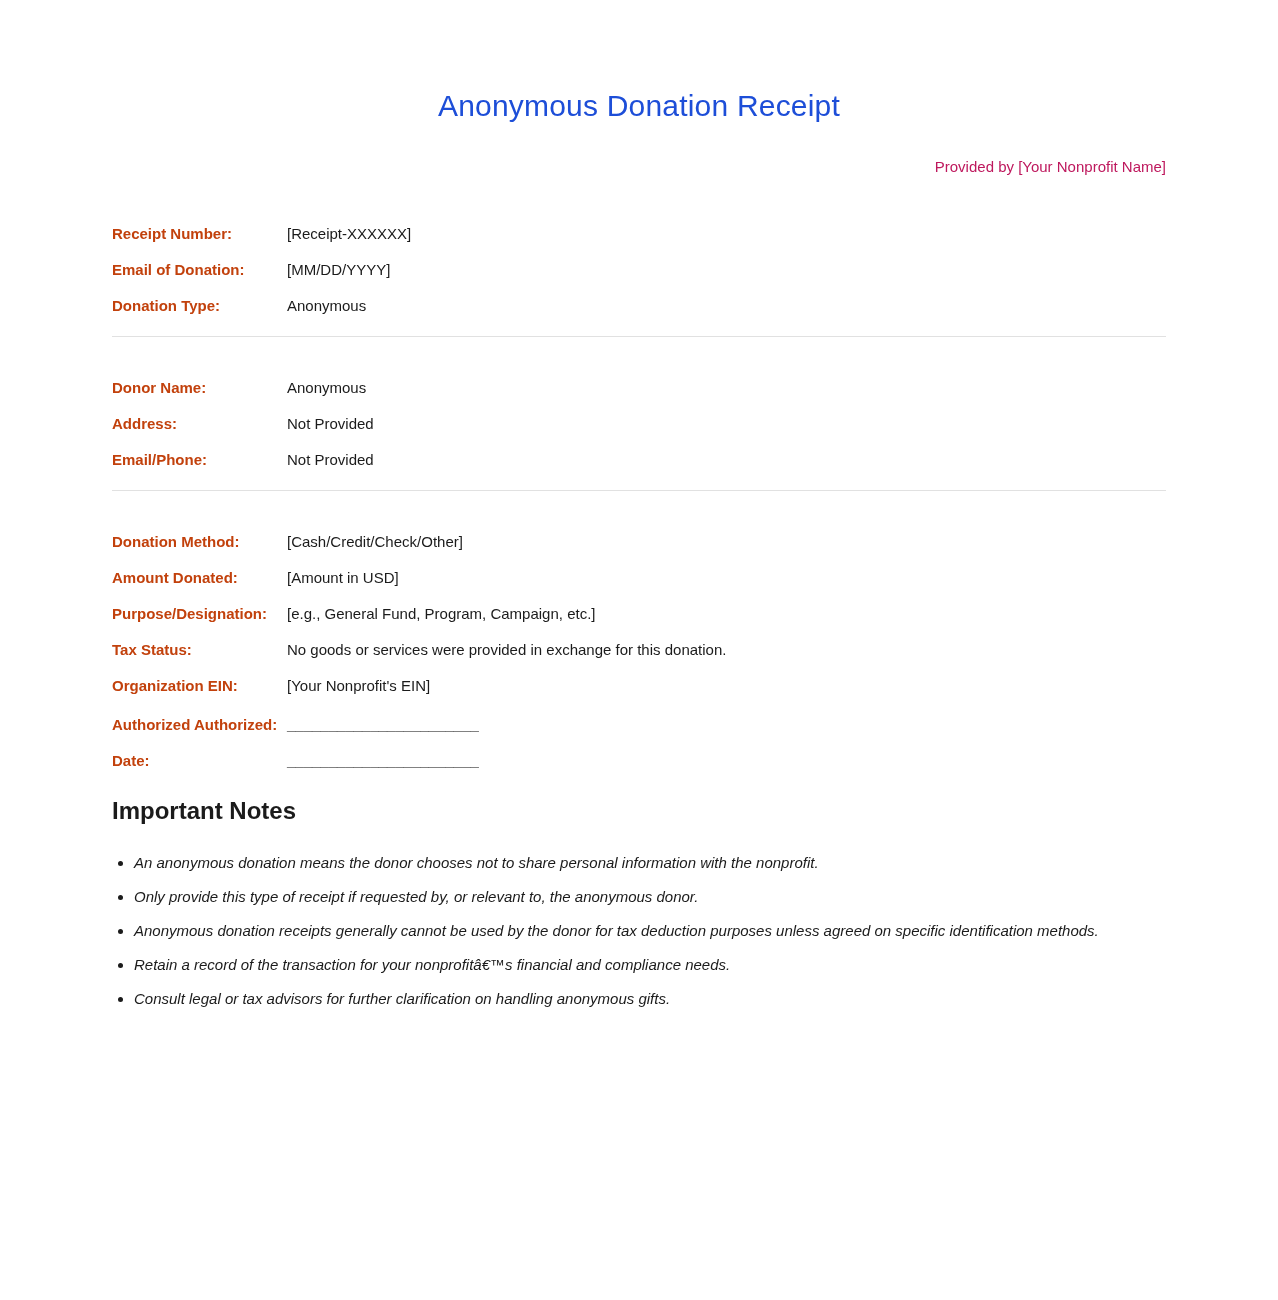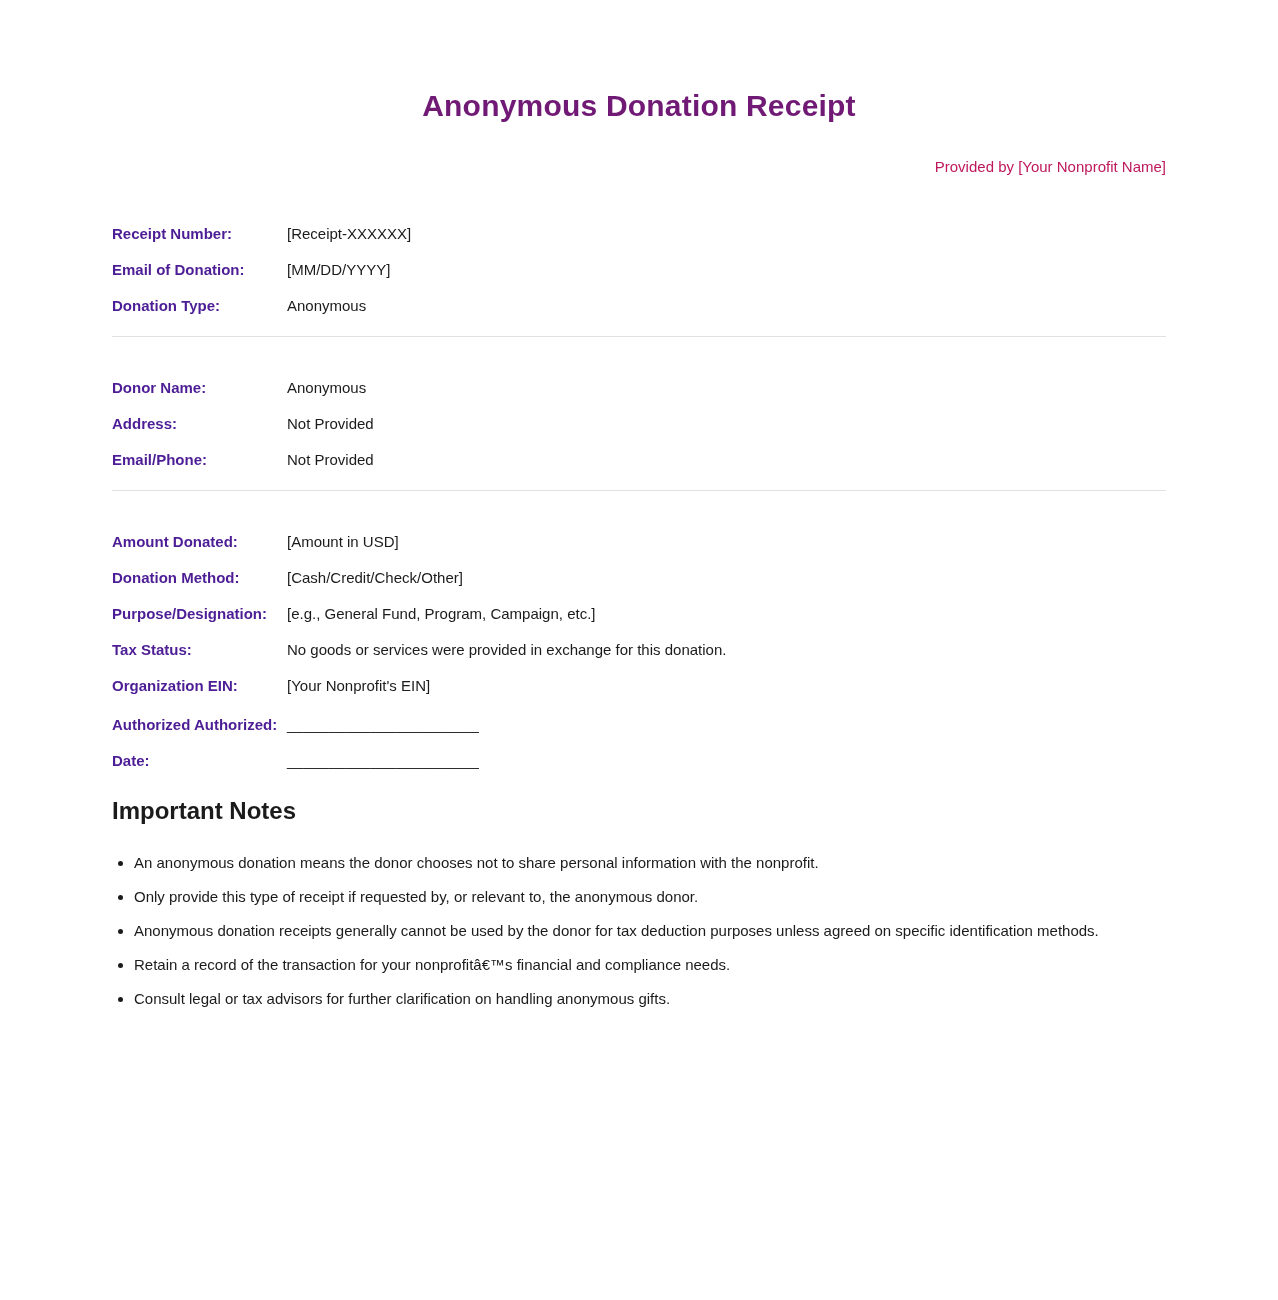--- a/index.html
+++ b/index.html
@@ -17,77 +17,79 @@
     height: 1300px;
     box-sizing: border-box;
     padding: 88px 112px 40px 112px;
     background: #ffffff;
     overflow: hidden;
   }
   h1.doc-title {
     text-align: center;
     font-size: 30px;
     line-height: 1.2;
-    font-weight: 700;
+    font-weight: 400;
     margin: 0 0 32px 0;
-    color: #701a75;
+    color: #1d4ed8;
     letter-spacing: 0.2px;
   }
   p.doc-subtitle {
     text-align: right;
     font-size: 15px;
     line-height: 21px;
     margin: 0 0 46px 0;
     color: #be185d;
   }
   .field-row {
     display: flex;
     align-items: flex-start;
     font-size: 15px;
     line-height: 21px;
     margin-bottom: 15px;
   }
   .field-label {
     flex: 0 0 175px;
     width: 175px;
     font-weight: 700;
-    color: #4c1d95;
+    color: #c2410c;
   }
   .field-value {
     color: #1b1b1b;
   }
   hr.section-divider {
     border: none;
     border-top: 1px solid #e1e1e1;
     margin: 20px 0 40px 0;
     height: 0;
   }
   .signature-block {
     margin-top: 18px;
   }
   .signature-line {
     letter-spacing: 0;
     white-space: pre;
+    font-weight: bold;
   }
   h2.notes-heading {
     font-size: 24px;
     line-height: 1.2;
     font-weight: 700;
     margin: 26px 0 7px 0;
     color: #1b1b1b;
   }
   ul.notes-list {
     margin: 26px 0 0 0;
     padding: 0 0 0 22px;
     font-size: 15px;
     line-height: 21px;
     color: #1b1b1b;
   }
   ul.notes-list li {
     margin-bottom: 13px;
+    font-style: italic;
   }
 </style>
 </head>
 <body>
 
 <div class="page">
 
   <h1 class="doc-title">Anonymous Donation Receipt</h1>
   <p class="doc-subtitle">Provided by [Your Nonprofit Name]</p>
 
@@ -120,26 +122,26 @@
     <div class="field-row">
       <span class="field-label">Email/Phone:</span>
       <span class="field-value">Not Provided</span>
     </div>
   </section>
 
   <hr class="section-divider">
 
   <section>
     <div class="field-row">
+      <span class="field-label">Donation Method:</span>
+      <span class="field-value">[Cash/Credit/Check/Other]</span>
+    </div>
+    <div class="field-row">
       <span class="field-label">Amount Donated:</span>
       <span class="field-value">[Amount in USD]</span>
-    </div>
-    <div class="field-row">
-      <span class="field-label">Donation Method:</span>
-      <span class="field-value">[Cash/Credit/Check/Other]</span>
     </div>
     <div class="field-row">
       <span class="field-label">Purpose/Designation:</span>
       <span class="field-value">[e.g., General Fund, Program, Campaign, etc.]</span>
     </div>
     <div class="field-row">
       <span class="field-label">Tax Status:</span>
       <span class="field-value">No goods or services were provided in exchange for this donation.</span>
     </div>
     <div class="field-row">

